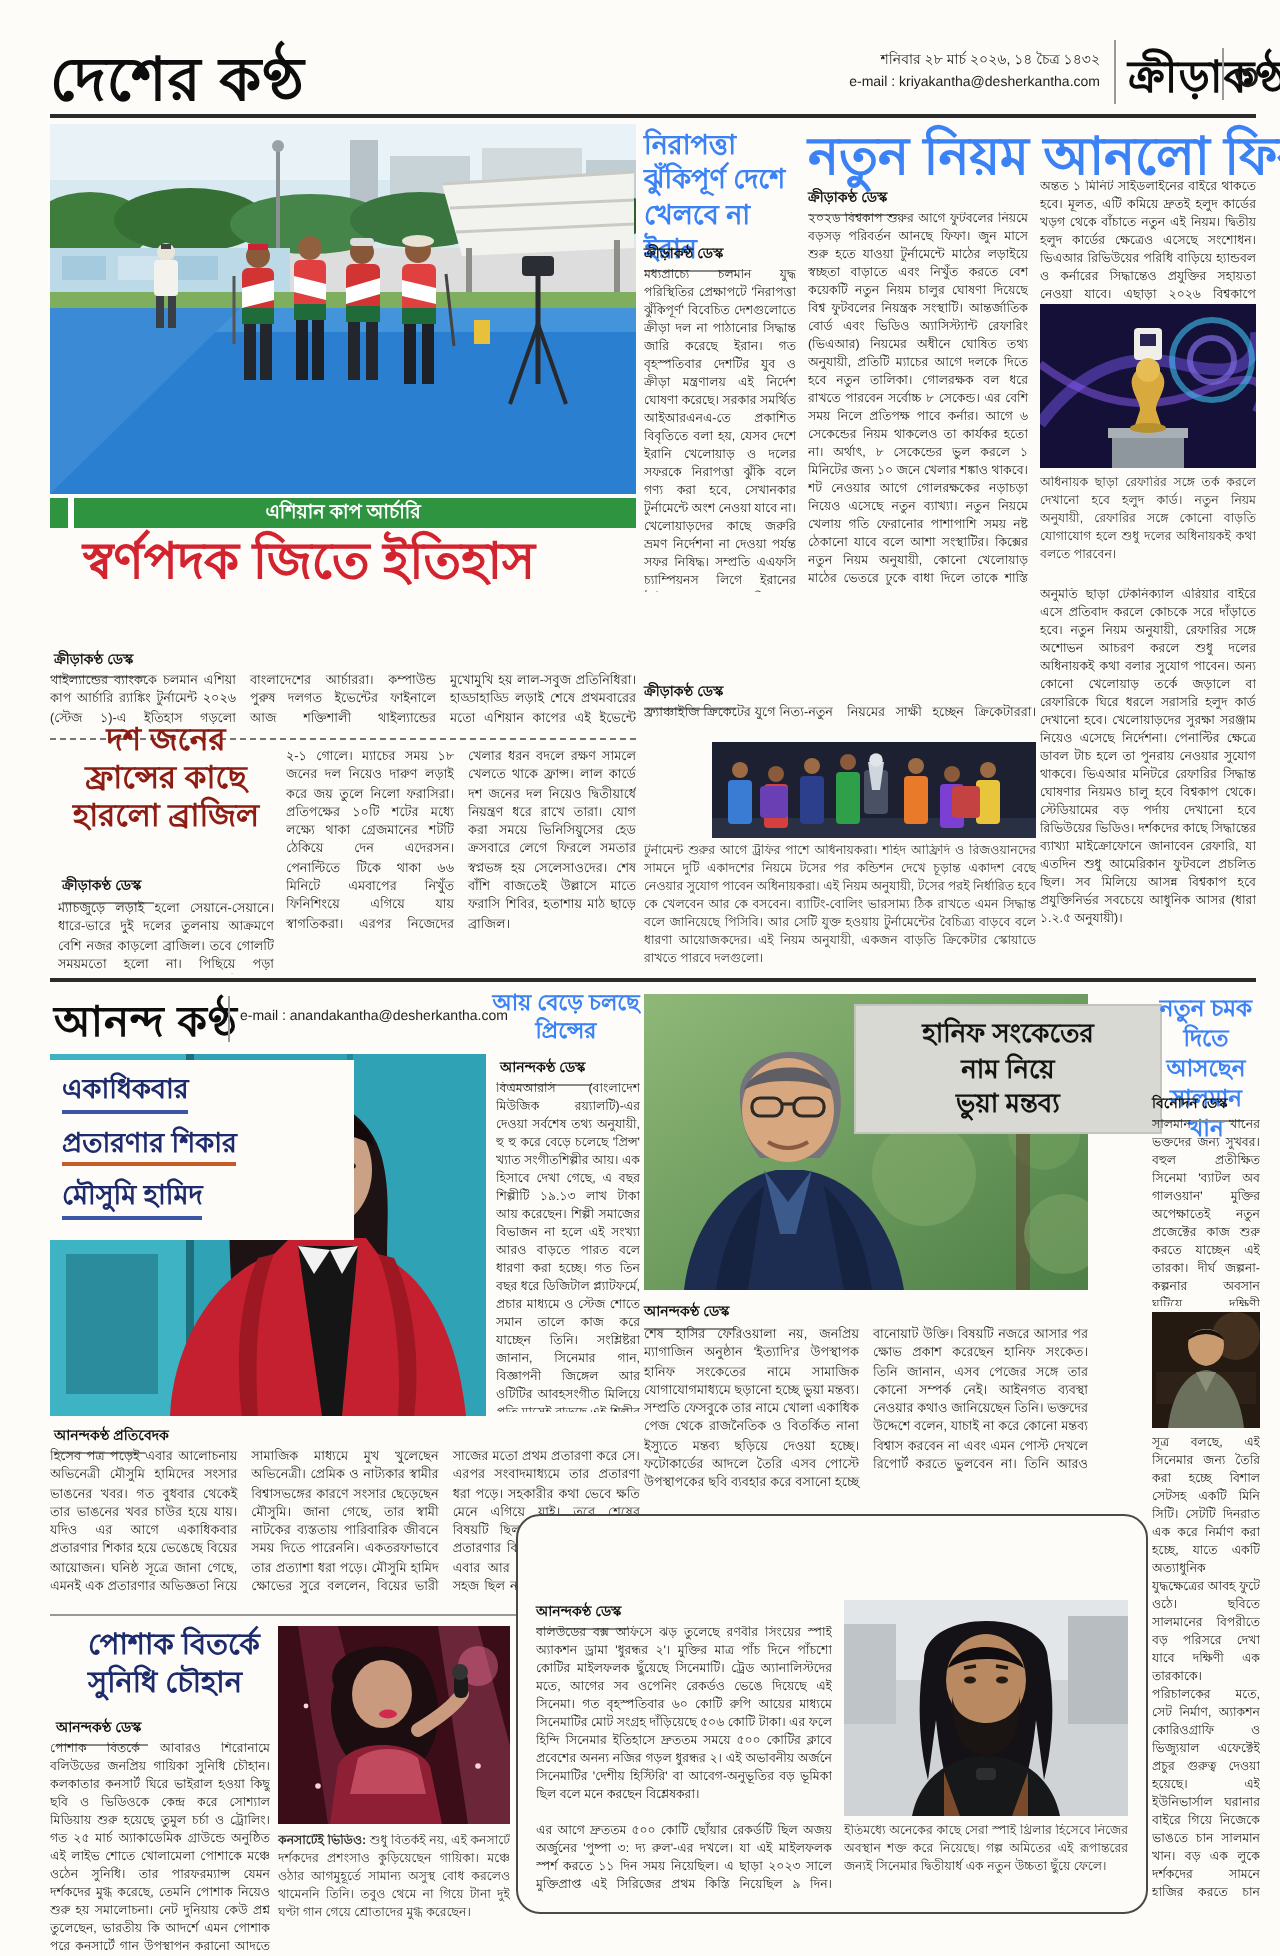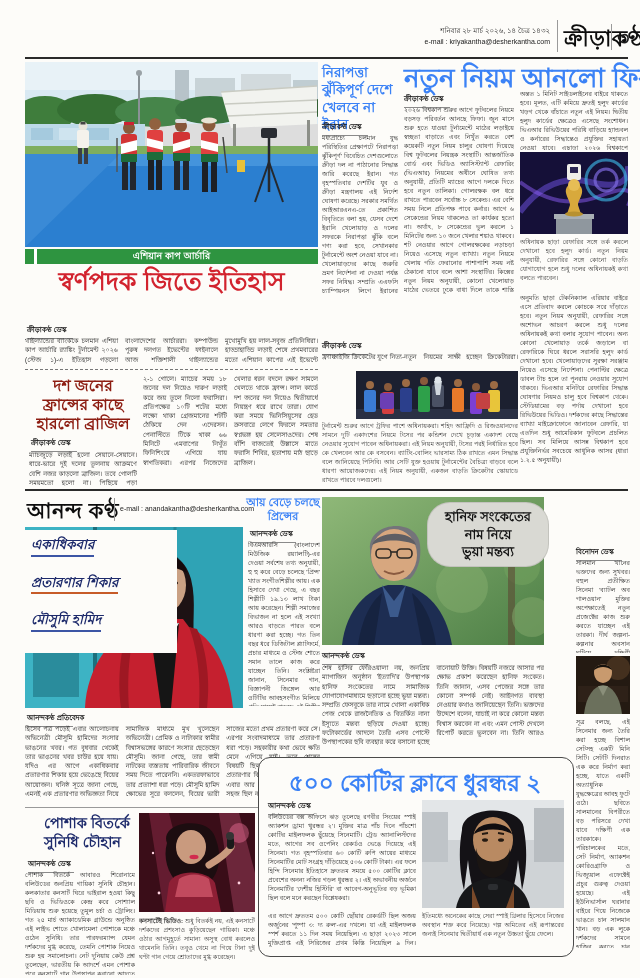--- a/index.html
+++ b/index.html
@@ -14,35 +14,36 @@
   .rule{background:#2b2b2b;}
   .vline{background:#9a9a9a;width:1px;}
   .masthead{font-weight:800;color:#0d0d0d;letter-spacing:.5px;}
   .headline{font-weight:800;color:#3b82f6;}
   .caption{font-size:6.2px;line-height:1.45;text-align:justify;color:#333;overflow:hidden;}
   .greenbar{background:linear-gradient(90deg,#2e9440 0 9px,#fff 9px 12px,#2e9440 12px);
             color:#fff;font-size:9.5px;font-weight:700;display:flex;align-items:flex-end;justify-content:center;}
   .red-head{color:#d2232e;text-align:center;font-weight:800;line-height:1.12;}
   .maroon-head{color:#8d1d12;font-weight:800;line-height:1.22;}
   .navy-head{color:#1d2a6b;font-weight:800;line-height:1.3;}
-  .u-line{display:inline-block;border-bottom:2px solid #3c55a5;padding-bottom:1px;margin-bottom:17px;font-style:italic;}
+  .u-line{display:inline-block;border-bottom:2px solid #3c55a5;padding-bottom:1px;margin-bottom:6px;}
   .u-line.orange{border-bottom-color:#c75b28;}
   .greybox{background:#d9d9d3;color:#131313;font-weight:800;text-align:center;line-height:1.35;
            box-shadow:0 0 0 1px #c3c3bd;}
   .round-box{border:1.2px solid #4a4a4a;border-radius:12px;background:#fdfcf9;}
   .dashed{border-top:1px dashed #777;}
   .photo{overflow:hidden;background:#ddd;}
   .photo svg{display:block;}
   .prewrap{white-space:pre-line;}
 </style>
 </head>
 <body>
 
 <div class="page">
 
+  <div class="abs masthead" style="left:25px;top:16px;font-size:30px;">দেশের কণ্ঠ</div>
   <div class="abs" style="left:360px;top:25px;width:190px;text-align:right;font-size:7px;line-height:1.6;color:#222;">
     <div>শনিবার ২৮ মার্চ ২০২৬, ১৪ চৈত্র ১৪৩২</div>
     <div>e-mail : kriyakantha@desherkantha.com</div>
   </div>
   <div class="abs vline" style="left:557px;top:20px;height:32px;"></div>
   <div class="abs masthead" style="left:564px;top:21px;font-size:22px;">ক্রীড়াকণ্ঠ</div>
   <div class="abs vline" style="left:611px;top:24px;height:26px;"></div>
   <div class="abs" style="left:617px;top:24px;font-size:19px;font-weight:700;">৩</div>
   <div class="abs rule" style="left:25px;top:57px;width:603px;height:2px;"></div>
 
@@ -123,28 +124,28 @@
       <rect x="236" y="66" width="16" height="10" rx="2" fill="#2a2d33"></rect>
       <line x1="244" y1="76" x2="244" y2="130" stroke="#26292e" stroke-width="2.5"></line>
       <line x1="244" y1="100" x2="230" y2="140" stroke="#26292e" stroke-width="2"></line>
       <line x1="244" y1="100" x2="258" y2="140" stroke="#26292e" stroke-width="2"></line>
       <rect x="212" y="98" width="8" height="12" fill="#e8c13a"></rect>
     </svg>
   </div>
   <div class="abs greenbar" style="left:25px;top:249px;width:293px;height:15px;">
     <span>এশিয়ান কাপ আর্চারি</span>
   </div>
-  <div class="abs red-head" style="left:25px;top:267px;width:293px;font-size:25px;">
+  <div class="abs red-head" style="left:8px;top:267px;width:293px;font-size:25px;">
     <div>স্বর্ণপদক জিতে ইতিহাস</div>
   </div>
   <div class="abs byline" style="left:27px;top:324px;">ক্রীড়াকণ্ঠ ডেস্ক</div>
   <div class="abs body-text cols3" style="left:25px;top:336px;width:293px;height:29px;">থাইল্যান্ডের ব্যাংককে চলমান এশিয়া কাপ আর্চারি র‍্যাঙ্কিং টুর্নামেন্ট ২০২৬ (স্টেজ ১)-এ ইতিহাস গড়লো বাংলাদেশের আর্চাররা। কম্পাউন্ড পুরুষ দলগত ইভেন্টের ফাইনালে আজ শক্তিশালী থাইল্যান্ডের মুখোমুখি হয় লাল-সবুজ প্রতিনিধিরা। হাড্ডাহাড্ডি লড়াই শেষে প্রথমবারের মতো এশিয়ান কাপের এই ইভেন্টে স্বর্ণপদক জয়ের রেকর্ড গড়লো বাংলাদেশ। ফাইনালে থাইল্যান্ডের বিপক্ষে ২৩৫-২২৮ স্কোরে জয় তুলে নেয় বাংলাদেশ। স্বর্ণ জয়ের পথে দুর্দান্ত নৈপুণ্য দেখান হিমু বাছাড়, ঐশ্বর্য প্রামাণিক ও দেবরাজ আহমেদ। প্রথম রাউন্ড শেষে এগিয়ে যায় লাল-সবুজরা। শেষ সেটে ৫৮-৫৭ পয়েন্টে ভাগ্য নির্ধারণ হয়। চূড়ান্ত সেটে টানা দশ পয়েন্ট তুলে শিরোপা নিশ্চিত করে দল।</div>
   <div class="abs dashed" style="left:25px;top:369px;width:293px;height:0;"></div>
 
-  <div class="abs maroon-head" style="left:29px;top:377px;width:108px;font-size:15.5px;text-align:center;">দশ জনের ফ্রান্সের কাছে হারলো ব্রাজিল</div>
+  <div class="abs maroon-head" style="left:29px;top:362px;width:108px;font-size:15.5px;text-align:center;">দশ জনের ফ্রান্সের কাছে হারলো ব্রাজিল</div>
   <div class="abs byline" style="left:31px;top:437px;">ক্রীড়াকণ্ঠ ডেস্ক</div>
   <div class="abs body-text" style="left:29px;top:450px;width:108px;height:37px;">ম্যাচজুড়ে লড়াই হলো সেয়ানে-সেয়ানে। ধারে-ভারে দুই দলের তুলনায় আক্রমণে বেশি নজর কাড়লো ব্রাজিল। তবে গোলটি সময়মতো হলো না। পিছিয়ে পড়া বিশ্বচ্যাম্পিয়নরা ফকিরেরপুলে কিছুটা ছেড়ে দিয়ে খেলায় ফলাফল নিজেদের করে নিতে পারেনি।</div>
   <div class="abs body-text cols2" style="left:143px;top:374px;width:175px;height:113px;">২-১ গোলে। ম্যাচের সময় ১৮ জনের দল নিয়েও দারুণ লড়াই করে জয় তুলে নিলো ফরাসিরা। প্রতিপক্ষের ১০টি শটের মধ্যে লক্ষ্যে থাকা গ্রেজমানের শটটি ঠেকিয়ে দেন এদেরসন। পেনাল্টিতে টিকে থাকা ৬৬ মিনিটে এমবাপের নিখুঁত ফিনিশিংয়ে এগিয়ে যায় স্বাগতিকরা। এরপর নিজেদের খেলার ধরন বদলে রক্ষণ সামলে খেলতে থাকে ফ্রান্স। লাল কার্ডে দশ জনের দল নিয়েও দ্বিতীয়ার্ধে নিয়ন্ত্রণ ধরে রাখে তারা। যোগ করা সময়ে ভিনিসিয়ুসের হেড ক্রসবারে লেগে ফিরলে সমতার স্বপ্নভঙ্গ হয় সেলেসাওদের। শেষ বাঁশি বাজতেই উল্লাসে মাতে ফরাসি শিবির, হতাশায় মাঠ ছাড়ে ব্রাজিল।</div>
 
   <div class="abs headline" style="left:322px;top:64px;width:76px;font-size:13.5px;line-height:1.28;">নিরাপত্তা ঝুঁকিপূর্ণ দেশে খেলবে না ইরান</div>
   <div class="abs byline" style="left:322px;top:121px;">ক্রীড়াকণ্ঠ ডেস্ক</div>
   <div class="abs body-text" style="left:322px;top:134px;width:76px;height:162px;font-size:6.2px;">মধ্যপ্রাচ্যে চলমান যুদ্ধ পরিস্থিতির প্রেক্ষাপটে 'নিরাপত্তা ঝুঁকিপূর্ণ' বিবেচিত দেশগুলোতে ক্রীড়া দল না পাঠানোর সিদ্ধান্ত জারি করেছে ইরান। গত বৃহস্পতিবার দেশটির যুব ও ক্রীড়া মন্ত্রণালয় এই নির্দেশ ঘোষণা করেছে। সরকার সমর্থিত আইআরএনএ-তে প্রকাশিত বিবৃতিতে বলা হয়, যেসব দেশে ইরানি খেলোয়াড় ও দলের সফরকে নিরাপত্তা ঝুঁকি বলে গণ্য করা হবে, সেখানকার টুর্নামেন্টে অংশ নেওয়া যাবে না। খেলোয়াড়দের কাছে জরুরি ভ্রমণ নির্দেশনা না দেওয়া পর্যন্ত সফর নিষিদ্ধ। সম্প্রতি এএফসি চ্যাম্পিয়নস লিগে ইরানের ট্রাক্টর ক্লাবের ম্যাচ আমিরাতের একটি ভেন্যুতে সরিয়ে নেওয়ায় ক্ষুব্ধ হয় তেহরান। এরপরই এই সিদ্ধান্ত নেওয়া হয়েছে বলে জানায় মন্ত্রণালয়। ফুটবল ফেডারেশন ও অলিম্পিক কমিটিকে এ বিষয়ে এশিয়ান ফুটবল কনফেডারেশনের (এএফসি) সঙ্গে আলোচনা করে সূচি চূড়ান্ত করতে বলা হয়েছে। গত ১৮ ফেব্রুয়ারি যুক্তরাষ্ট্র-ইসরায়েলের হামলার পর ইরানের ক্রীড়াঙ্গনে অস্থিরতা চলছে।</div>
 
   <div class="abs byline" style="left:322px;top:340px;">ক্রীড়াকণ্ঠ ডেস্ক</div>
   <div class="abs body-text cols2" style="left:322px;top:352px;width:196px;height:17px;">ফ্র্যাঞ্চাইজি ক্রিকেটের যুগে নিত্য-নতুন নিয়মের সাক্ষী হচ্ছেন ক্রিকেটাররা। পাকিস্তান সুপার লিগে (পিএসএল) এবার চালু হতে যাচ্ছে এক ব্যতিক্রমী নিয়ম। ম্যাচের আগে টসের সময় প্রতিটি দল দুটি করে একাদশ জমা দিতে হবে। গত বৃহস্পতিবার একাদশ আসরের সূচি ঘোষণার অনুষ্ঠানে বিষয়টি নিশ্চিত করা হয়।</div>
@@ -316,30 +317,29 @@
       <rect x="54" y="52" width="15" height="9" rx="4" fill="none" stroke="#2e2a26" stroke-width="1.6"></rect>
       <rect x="75" y="52" width="15" height="9" rx="4" fill="none" stroke="#2e2a26" stroke-width="1.6"></rect>
       <line x1="69" y1="55" x2="75" y2="55" stroke="#2e2a26" stroke-width="1.6"></line>
       <path d="M62,74 Q72,80 82,74" stroke="#8a5a40" stroke-width="2" fill="none"></path>
       <path d="M20,148 C24,112 46,92 66,88 L80,88 C104,92 124,112 130,148 Z" fill="#1d2d52"></path>
       <path d="M60,88 L72,104 L84,88 L76,120 L68,120 Z" fill="#3c5a8c"></path>
       <path d="M36,148 C40,120 50,104 60,96 L52,148 Z" fill="#162340"></path>
       <path d="M114,148 C110,120 100,104 90,96 L100,148 Z" fill="#162340"></path>
     </svg>
   </div>
-  <div class="abs greybox" style="left:428px;top:503px;width:112px;font-size:13px;padding:5px 4px;border-radius:22px;">
+  <div class="abs greybox" style="left:428px;top:503px;width:112px;font-size:13px;padding:5px 20px;">
     <div>হানিফ সংকেতের</div>
     <div>নাম নিয়ে</div>
     <div>ভুয়া মন্তব্য</div>
   </div>
   <div class="abs byline" style="left:322px;top:650px;">আনন্দকণ্ঠ ডেস্ক</div>
   <div class="abs body-text cols2" style="left:322px;top:663px;width:222px;height:90px;">শেষ হাসির ফেরিওয়ালা নয়, জনপ্রিয় ম্যাগাজিন অনুষ্ঠান 'ইত্যাদি'র উপস্থাপক হানিফ সংকেতের নামে সামাজিক যোগাযোগমাধ্যমে ছড়ানো হচ্ছে ভুয়া মন্তব্য। সম্প্রতি ফেসবুকে তার নামে খোলা একাধিক পেজ থেকে রাজনৈতিক ও বিতর্কিত নানা ইস্যুতে মন্তব্য ছড়িয়ে দেওয়া হচ্ছে। ফটোকার্ডের আদলে তৈরি এসব পোস্টে উপস্থাপকের ছবি ব্যবহার করে বসানো হচ্ছে বানোয়াট উক্তি। বিষয়টি নজরে আসার পর ক্ষোভ প্রকাশ করেছেন হানিফ সংকেত। তিনি জানান, এসব পেজের সঙ্গে তার কোনো সম্পর্ক নেই। আইনগত ব্যবস্থা নেওয়ার কথাও জানিয়েছেন তিনি। ভক্তদের উদ্দেশে বলেন, যাচাই না করে কোনো মন্তব্য বিশ্বাস করবেন না এবং এমন পোস্ট দেখলে রিপোর্ট করতে ভুলবেন না। তিনি আরও বলেন, এটি যা প্রচার করে অন্যকেও বিভ্রান্ত করবেন না।</div>
 
   <div class="abs round-box" style="left:258px;top:757px;width:314px;height:198px;"></div>
-  <div class="abs headline" style="left:268px;top:765px;width:294px;font-size:23px;text-align:center;">৫০০ কোটির ক্লাবে ধুরন্ধর ২</div>
   <div class="abs byline" style="left:268px;top:800px;">আনন্দকণ্ঠ ডেস্ক</div>
   <div class="abs body-text prewrap" style="left:268px;top:813px;width:148px;height:134px;font-size:6.2px;">বলিউডের বক্স অফিসে ঝড় তুলেছে রণবীর সিংয়ের স্পাই অ্যাকশন ড্রামা 'ধুরন্ধর ২'। মুক্তির মাত্র পাঁচ দিনে পাঁচশো কোটির মাইলফলক ছুঁয়েছে সিনেমাটি। ট্রেড অ্যানালিস্টদের মতে, আগের সব ওপেনিং রেকর্ডও ভেঙে দিয়েছে এই সিনেমা। গত বৃহস্পতিবার ৬০ কোটি রুপি আয়ের মাধ্যমে সিনেমাটির মোট সংগ্রহ দাঁড়িয়েছে ৫০৬ কোটি টাকা। এর ফলে হিন্দি সিনেমার ইতিহাসে দ্রুততম সময়ে ৫০০ কোটির ক্লাবে প্রবেশের অনন্য নজির গড়ল ধুরন্ধর ২। এই অভাবনীয় অর্জনে সিনেমাটির 'দেশীয় হিস্টিরি' বা আবেগ-অনুভূতির বড় ভূমিকা ছিল বলে মনে করছেন বিশ্লেষকরা।
 
 এর আগে দ্রুততম ৫০০ কোটি ছোঁয়ার রেকর্ডটি ছিল অজয় অর্জুনের 'পুষ্পা ৩: দ্য রুল'-এর দখলে। যা এই মাইলফলক স্পর্শ করতে ১১ দিন সময় নিয়েছিল। এ ছাড়া ২০২৩ সালে মুক্তিপ্রাপ্ত এই সিরিজের প্রথম কিস্তি নিয়েছিল ৯ দিন। ভারতবর্ষ, স্ত্রী ২-এর মতো ব্লকবাস্টার সিনেমাগুলোকেও এবার আয়ের দৌড়ে পেছনে ফেলে দিয়েছে রণবীরের এই নতুন সিনেমাটি। বর্তমান ধারা অব্যাহত থাকলে আগামী সপ্তাহে ৭০০ কোটির মাইলফলকও ছুঁয়ে ফেলবে বলে ধারণা করা হচ্ছে বিশ্লেষকদের।</div>
   <div class="abs photo" style="left:422px;top:800px;width:142px;height:108px;">
     <svg width="142" height="108" viewBox="0 0 142 108" xmlns="http://www.w3.org/2000/svg">
       <rect width="142" height="108" fill="#cfd3d6"></rect>
       <rect x="0" y="0" width="142" height="40" fill="#e3e6e8"></rect>
       <rect x="112" y="8" width="30" height="54" fill="#b8bdc1"></rect>
       <rect x="0" y="12" width="26" height="50" fill="#bfc4c8"></rect>
@@ -352,20 +352,25 @@
       <ellipse cx="79" cy="40" rx="3" ry="1.8" fill="#241a12"></ellipse>
       <path d="M60,34 L66,33 M76,33 L82,34" stroke="#241a12" stroke-width="1.8"></path>
       <path d="M34,108 C38,88 54,78 71,78 C88,78 104,88 108,108 Z" fill="#17181a"></path>
       <path d="M50,86 L58,108 L50,108 Z" fill="#7a4a2a"></path>
       <path d="M92,86 L84,108 L92,108 Z" fill="#7a4a2a"></path>
       <rect x="66" y="84" width="10" height="6" rx="2" fill="#2c2e31"></rect>
     </svg>
   </div>
   <div class="abs caption" style="left:422px;top:912px;width:142px;height:34px;">ইতিমধ্যে অনেকের কাছে সেরা স্পাই থ্রিলার হিসেবে নিজের অবস্থান শক্ত করে নিয়েছে। গল্প অমিতের এই রূপান্তরের জন্যই সিনেমার দ্বিতীয়ার্ধ এক নতুন উচ্চতা ছুঁয়ে ফেলে।</div>
 
+  <div class="abs headline" style="left:576px;top:498px;width:54px;font-size:11.5px;text-align:center;line-height:1.3;">
+    <div>নতুন চমক</div>
+    <div>দিতে আসছেন</div>
+    <div>সালমান খান</div>
+  </div>
   <div class="abs byline" style="left:576px;top:546px;">বিনোদন ডেস্ক</div>
   <div class="abs body-text" style="left:576px;top:559px;width:54px;height:94px;font-size:6.2px;">সালমান খানের ভক্তদের জন্য সুখবর। বহুল প্রতীক্ষিত সিনেমা 'ব্যাটল অব গালওয়ান' মুক্তির অপেক্ষাতেই নতুন প্রজেক্টের কাজ শুরু করতে যাচ্ছেন এই তারকা। দীর্ঘ জল্পনা-কল্পনার অবসান ঘটিয়ে দক্ষিণী প্রযোজক বিন রাজু এবং জাতীয় পুরস্কারপ্রাপ্ত পরিচালক বংশী পাইডিপল্লীর বিগ বাজেট অ্যাকশন সিনেমার শুটিং শুরু হবে আগামী ১৪ এপ্রিল। জানা গেছে, মুম্বাইয়ের গোরেগাঁও এসআরপিএফএর গ্রাউন্ডে বড় পরিসরে শুরু হবে সিনেমাটির প্রথম ধাপের কাজ।</div>
   <div class="abs photo" style="left:576px;top:656px;width:54px;height:58px;">
     <svg width="54" height="58" viewBox="0 0 54 58" xmlns="http://www.w3.org/2000/svg">
       <rect width="54" height="58" fill="#241a12"></rect>
       <circle cx="42" cy="12" r="12" fill="#5a4026" opacity="0.6"></circle>
       <rect x="2" y="30" width="50" height="16" fill="#31231a" opacity="0.8"></rect>
       <path d="M18,16 C18,6 36,6 36,16 C36,22 33,26 27,27 C21,26 18,22 18,16 Z" fill="#c89a6e"></path>
       <path d="M18,14 C20,7 34,7 36,14 C30,10 24,10 18,14 Z" fill="#17120d"></path>
       <path d="M8,58 C10,40 18,30 27,29 C36,30 44,40 46,58 Z" fill="#6b705c"></path>

